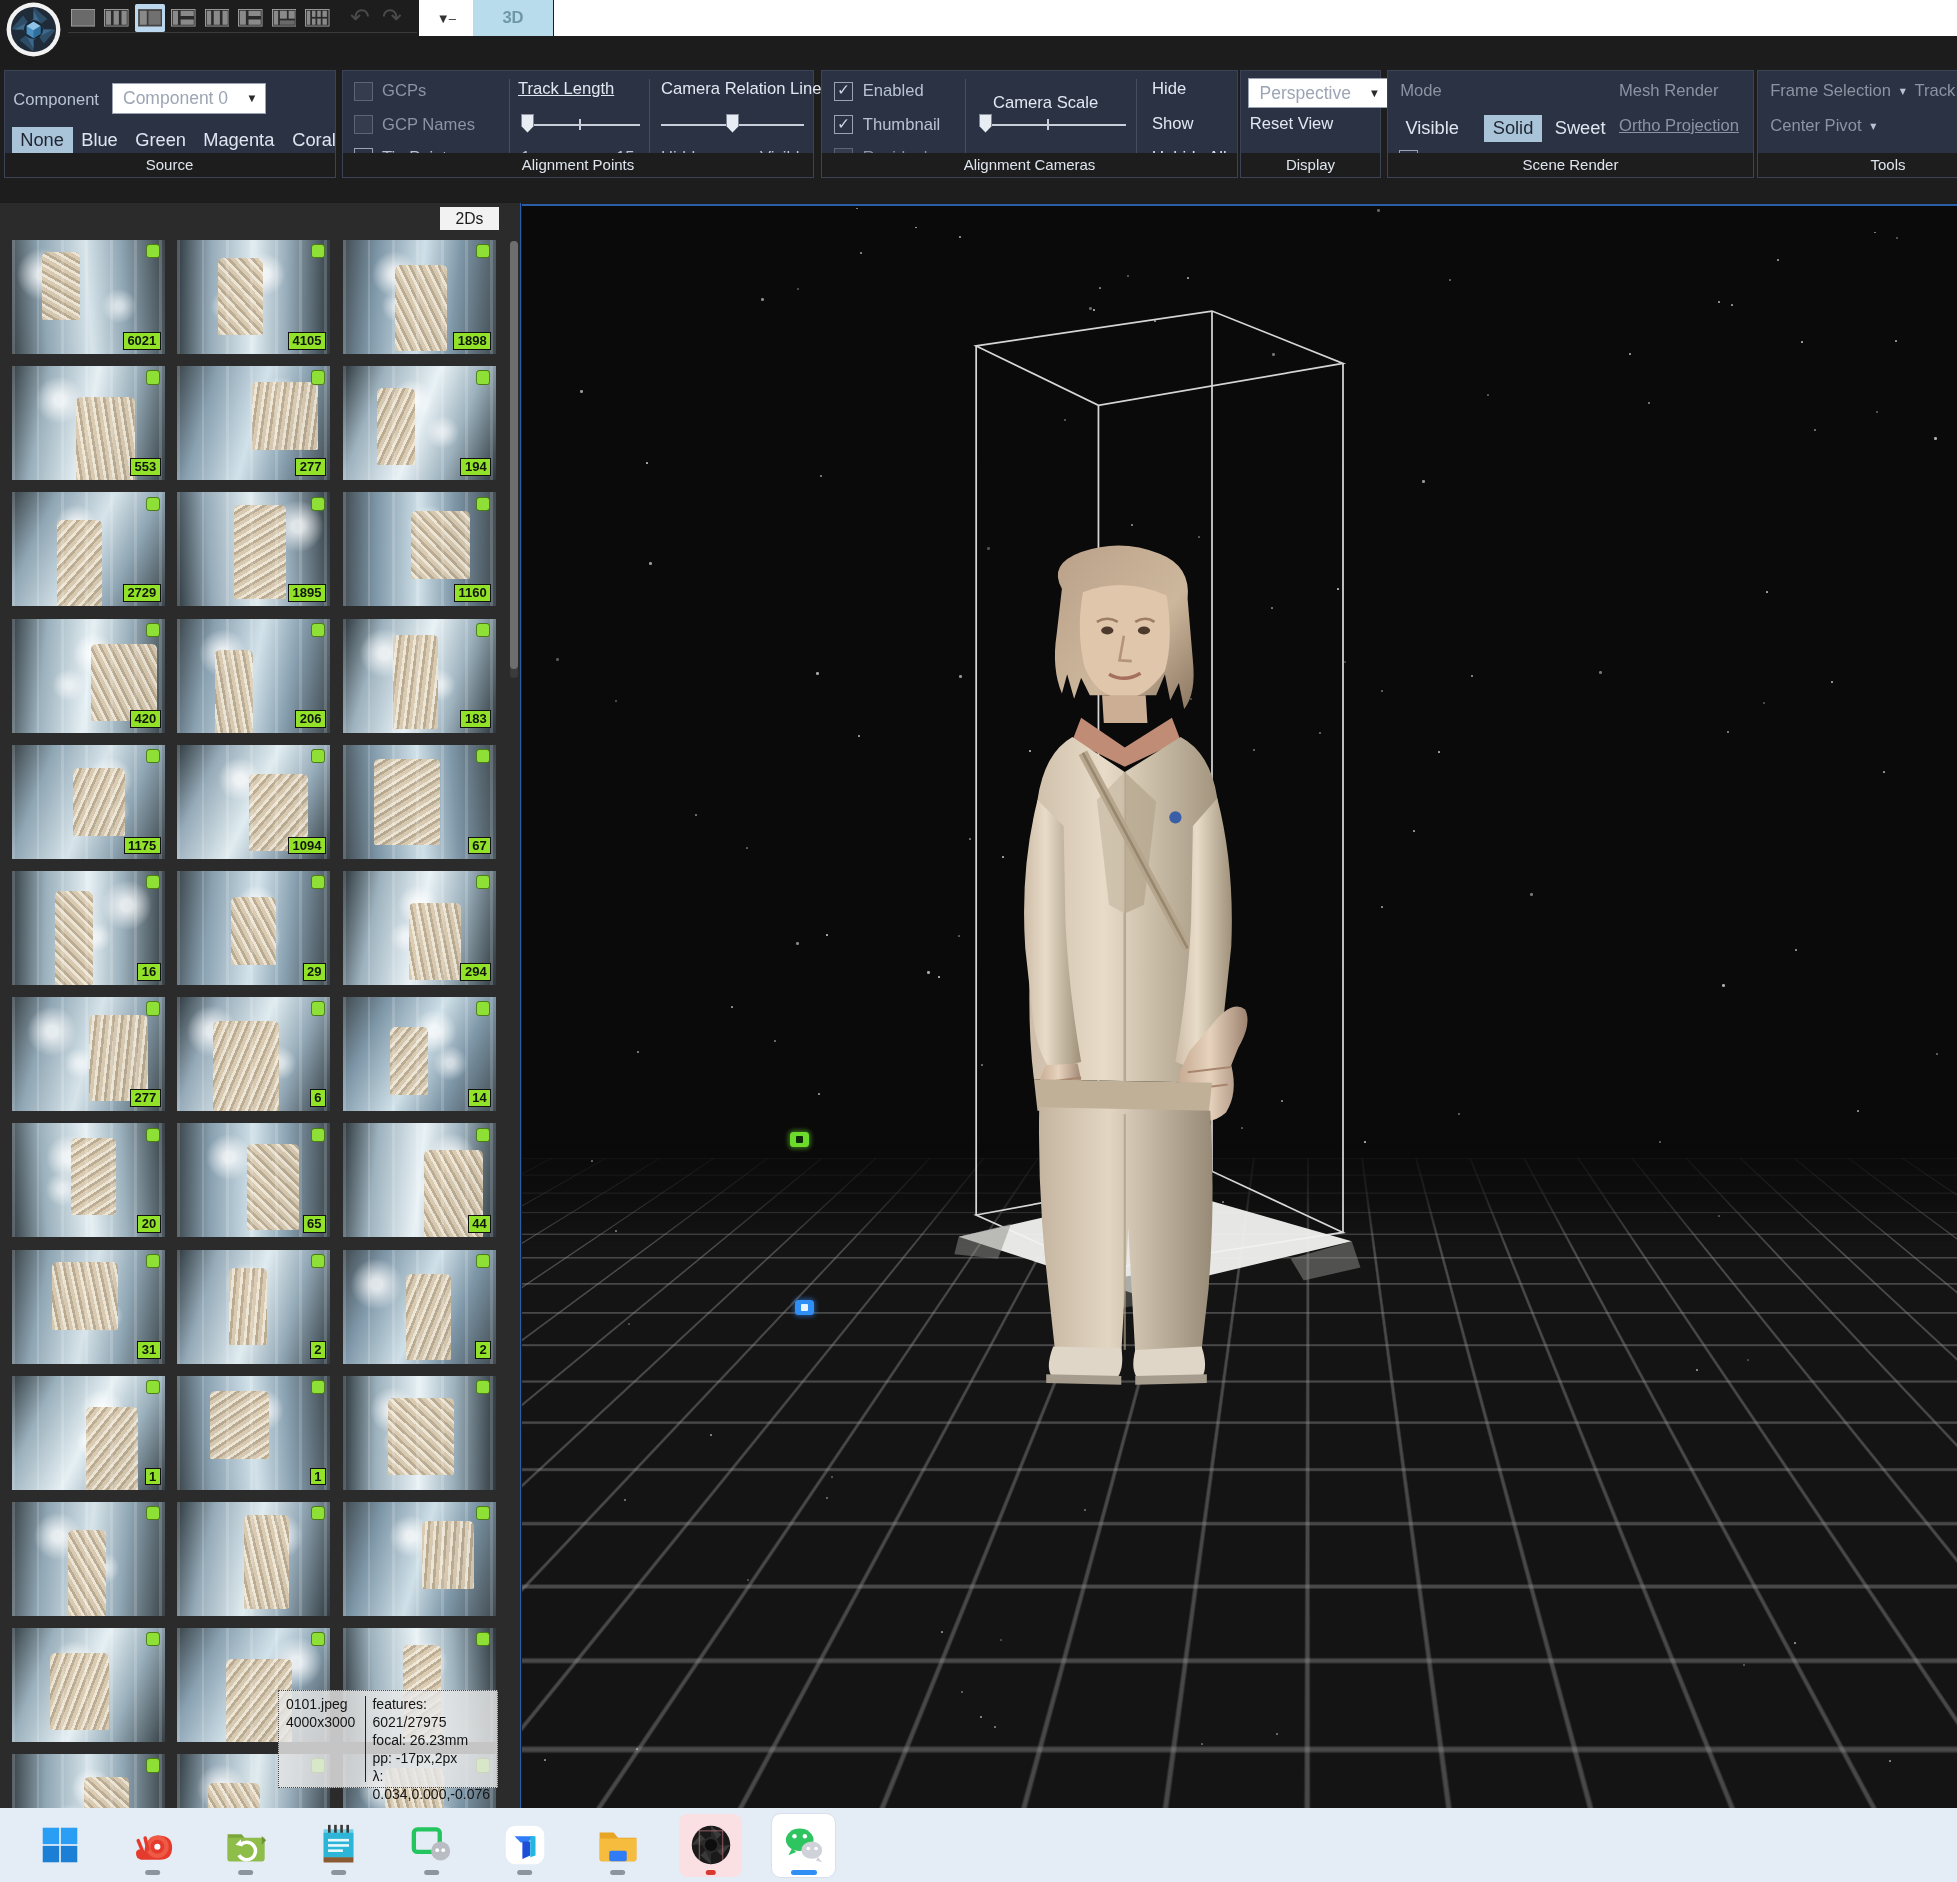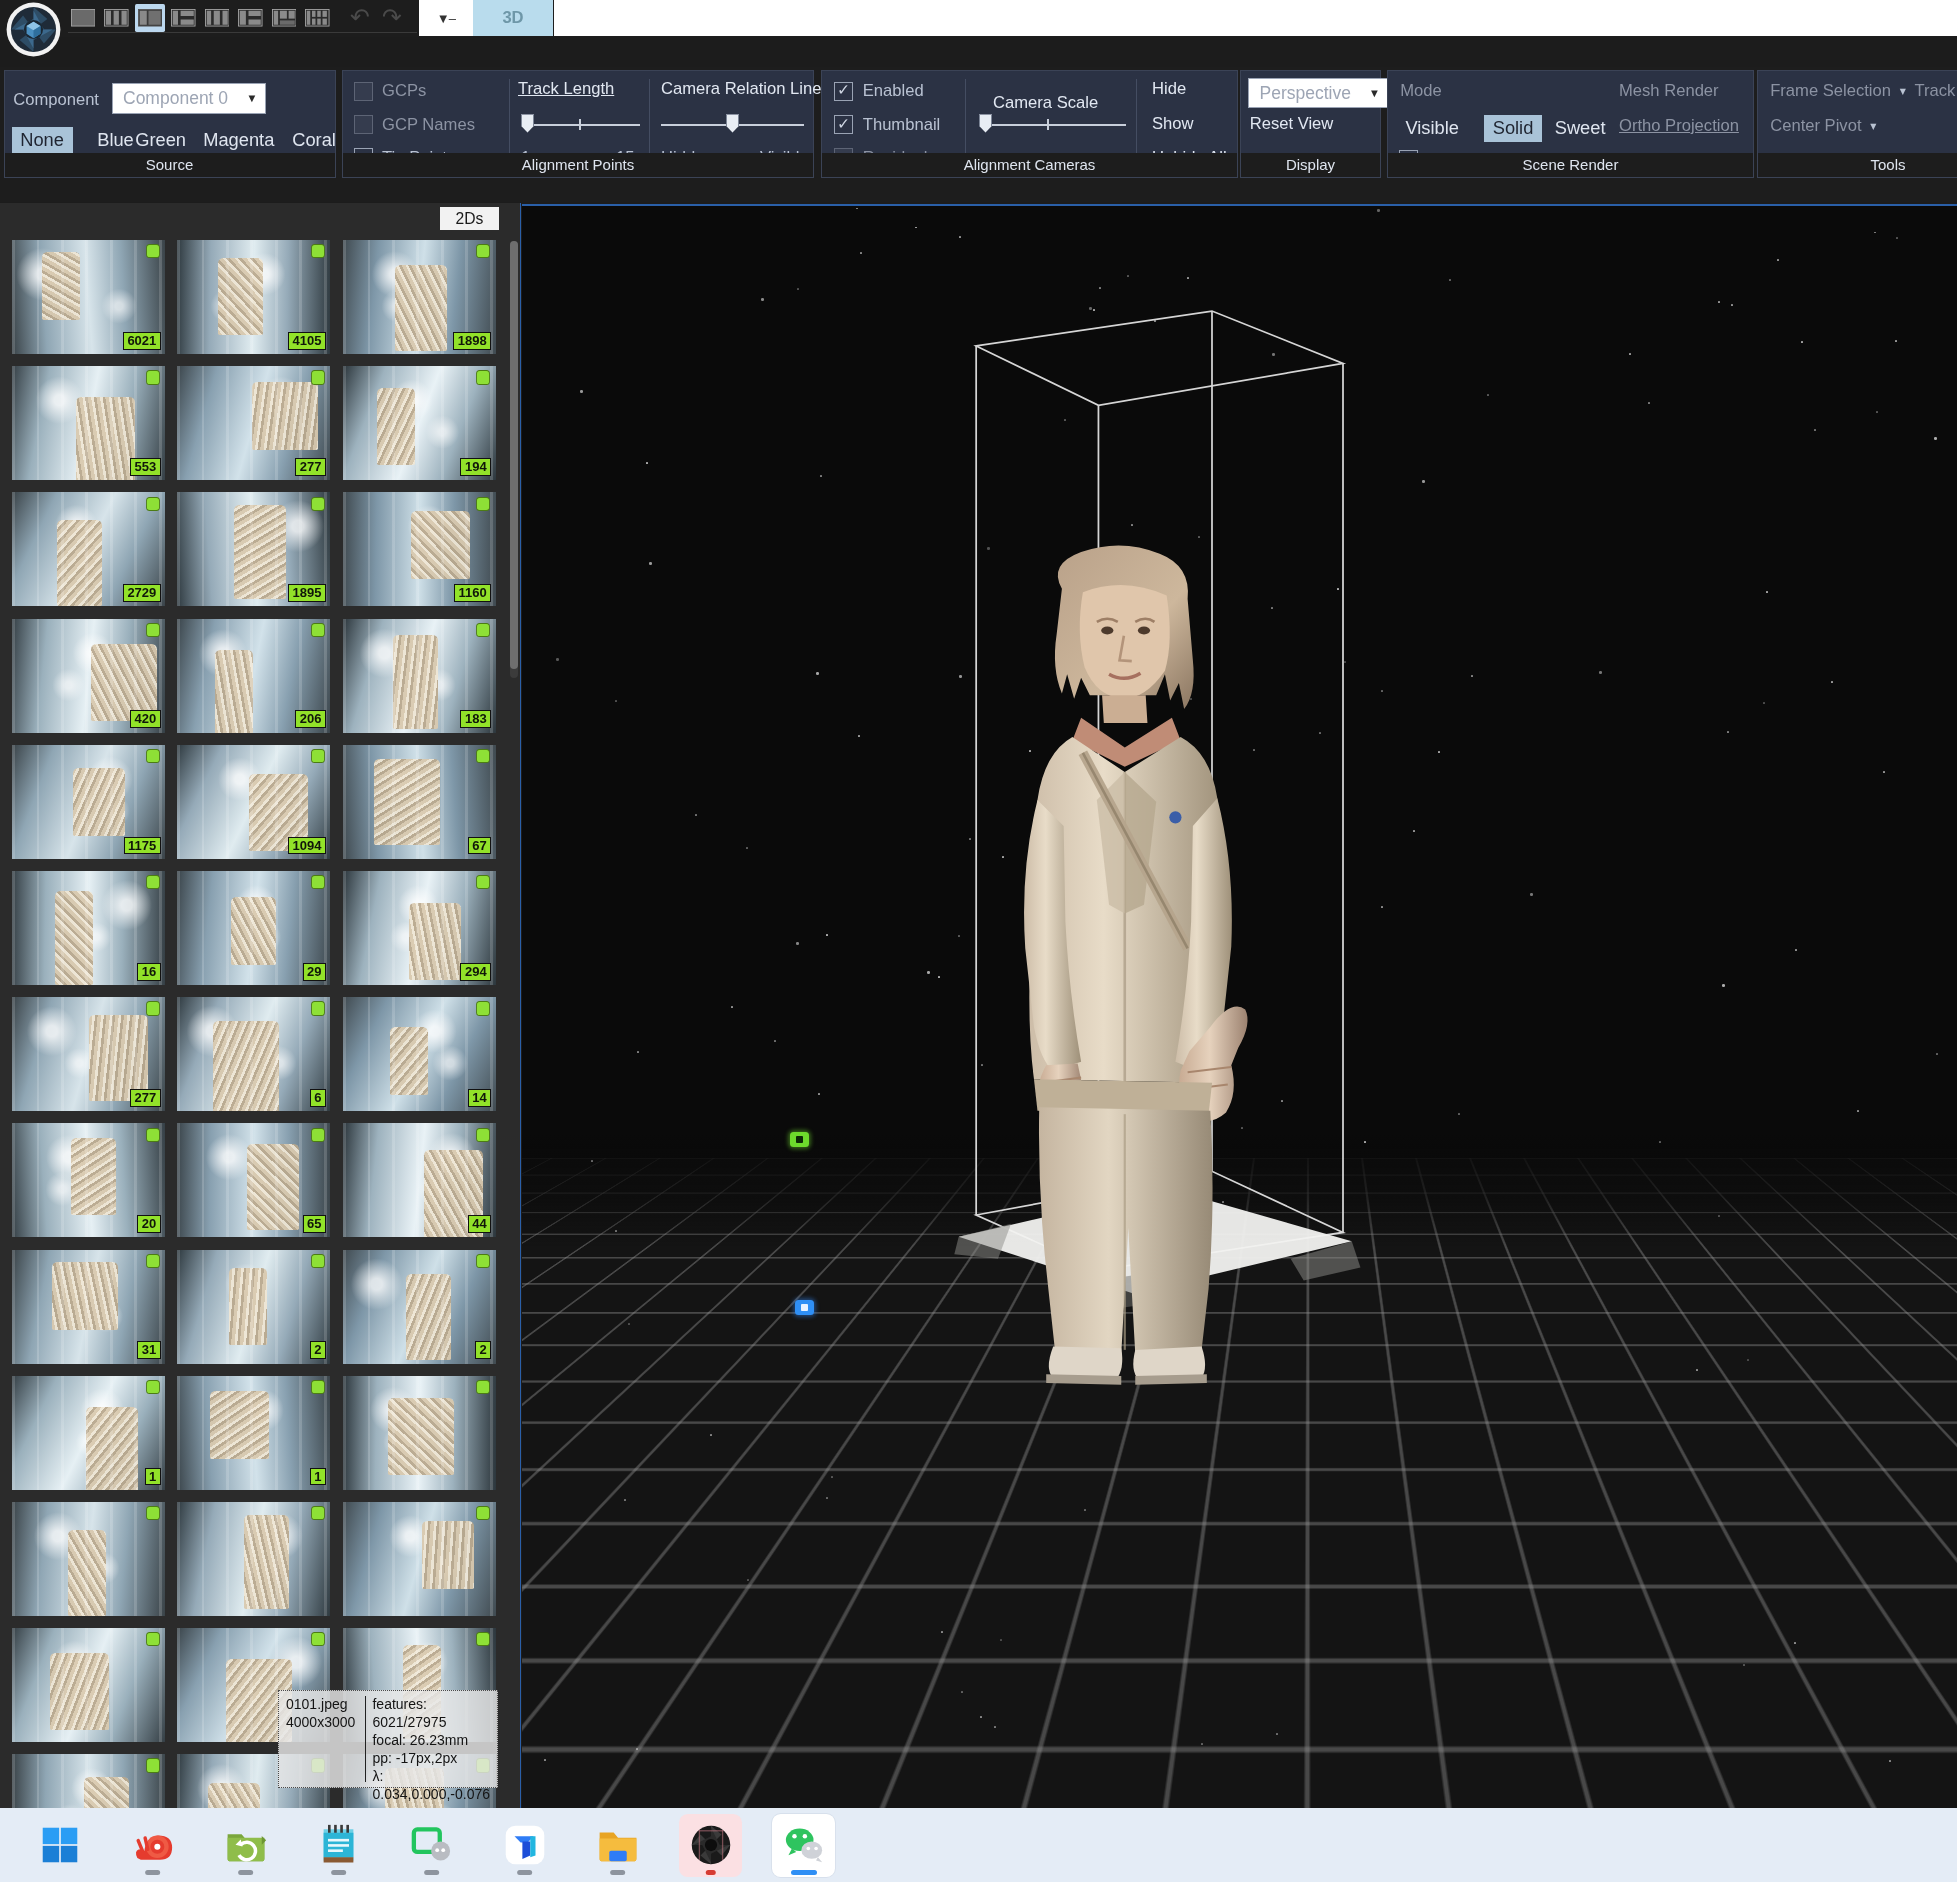--- a/index.html
+++ b/index.html
@@ -334,21 +334,21 @@
   <div class="ribbon">
 
     <div class="rgroup" style="left:3.5px; width:332px;">
       <div class="rgroup-body">
         <span class="rlbl" style="position:absolute; left:8.7px; top:19px;">Component</span>
         <div class="combo" style="left:107px; top:12.2px; width:154px; height:31px;">
           <span class="ctext">Component 0</span>
           <span class="carrow">▼</span>
         </div>
         <div class="tagbtn on" style="left:7px; top:56px;">None</div>
-        <div class="tagbtn" style="left:84px; top:56px;">Blue</div>
+        <div class="tagbtn" style="left:68px; top:56px;">Blue</div>
         <div class="tagbtn" style="left:122px; top:56px;">Green</div>
         <div class="tagbtn" style="left:190px; top:56px;">Magenta</div>
         <div class="tagbtn" style="left:279px; top:56px;">Coral</div>
       </div>
       <div class="rgroup-label">Source</div>
     </div>
 
     <div class="rgroup" style="left:342px; width:472px;">
       <div class="rgroup-body">
         <div class="cbrow" style="left:10.5px; top:10.5px;">

